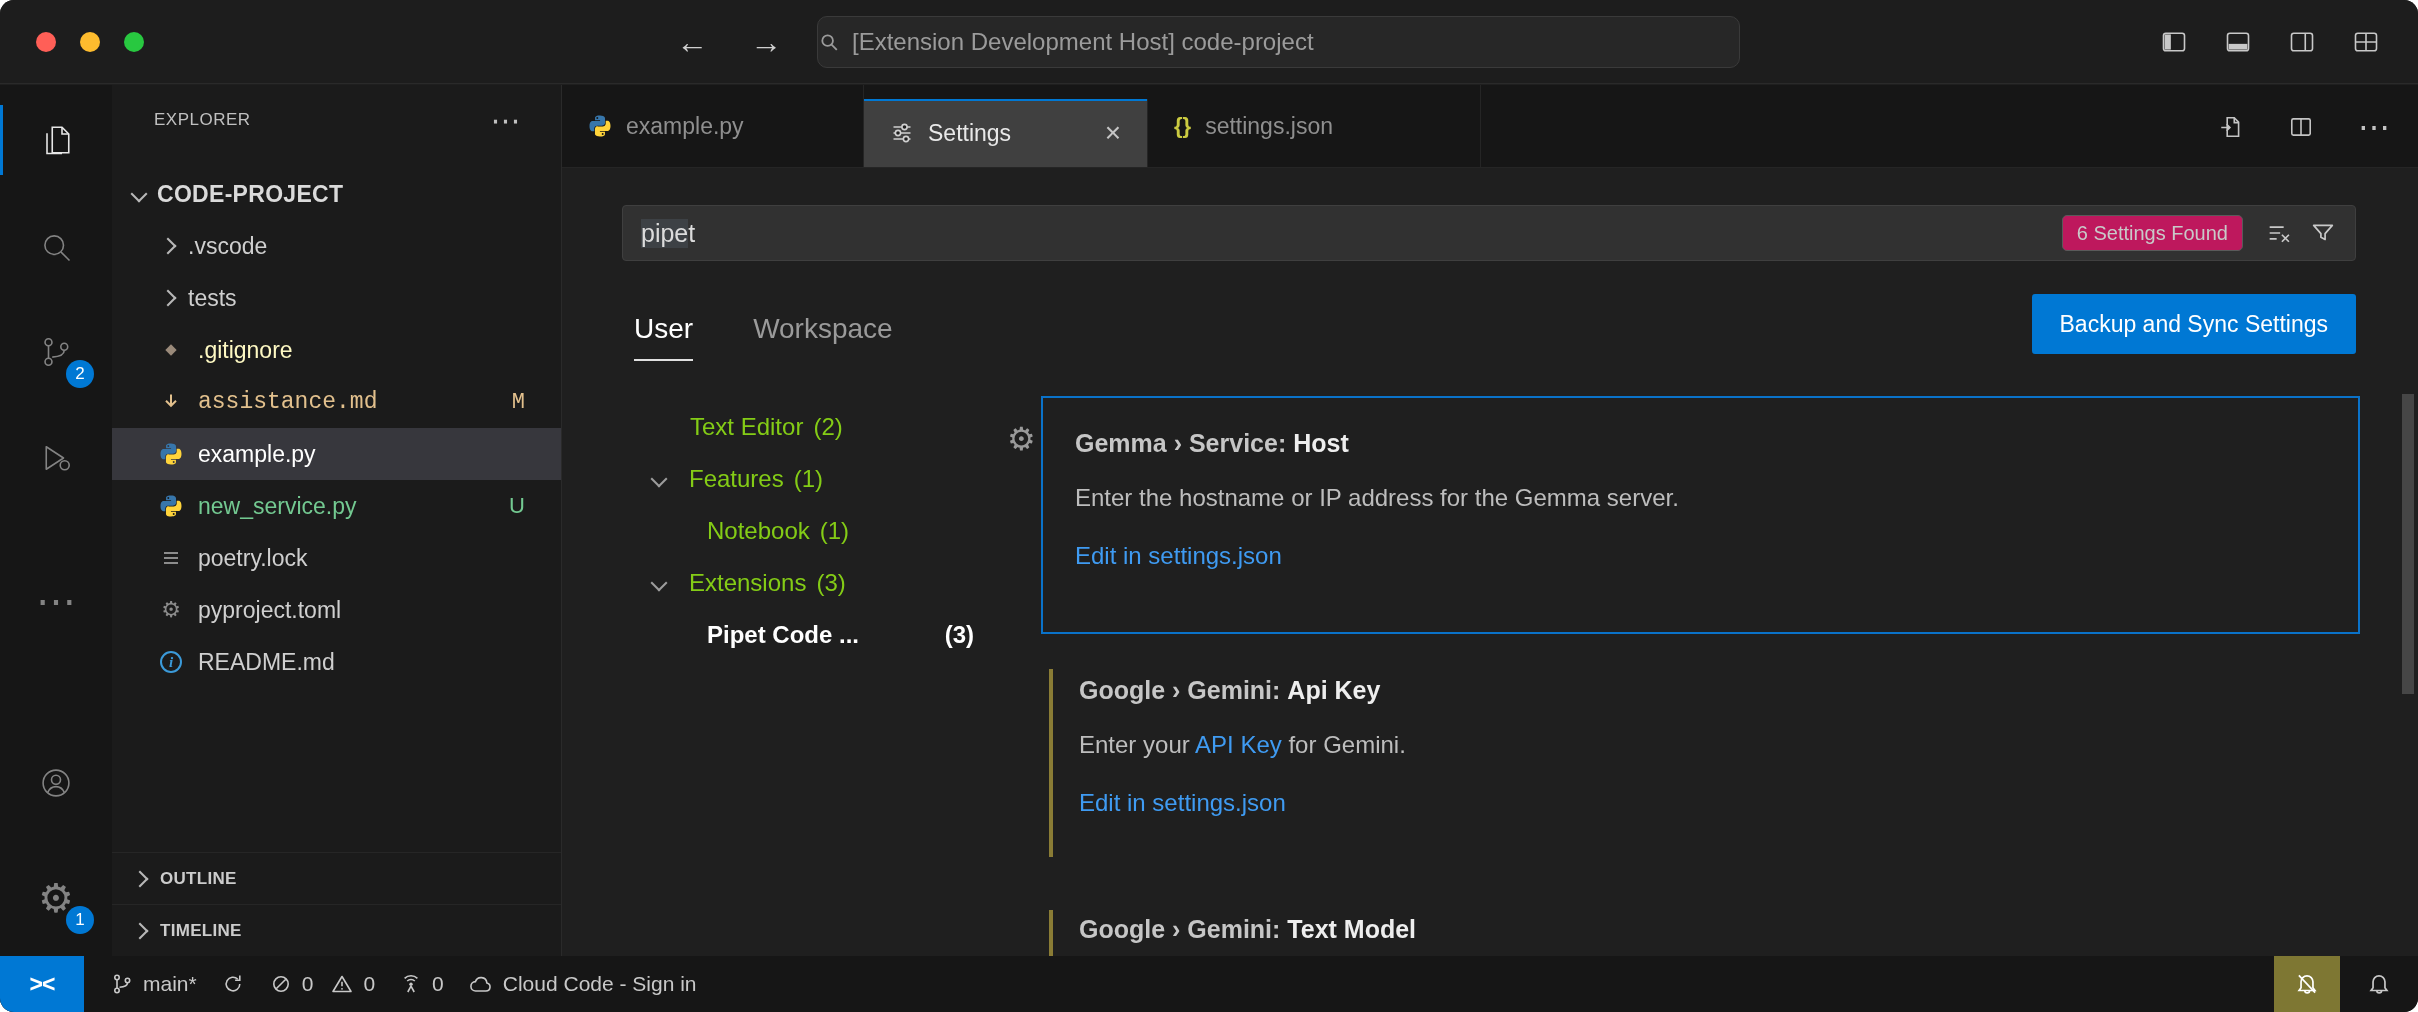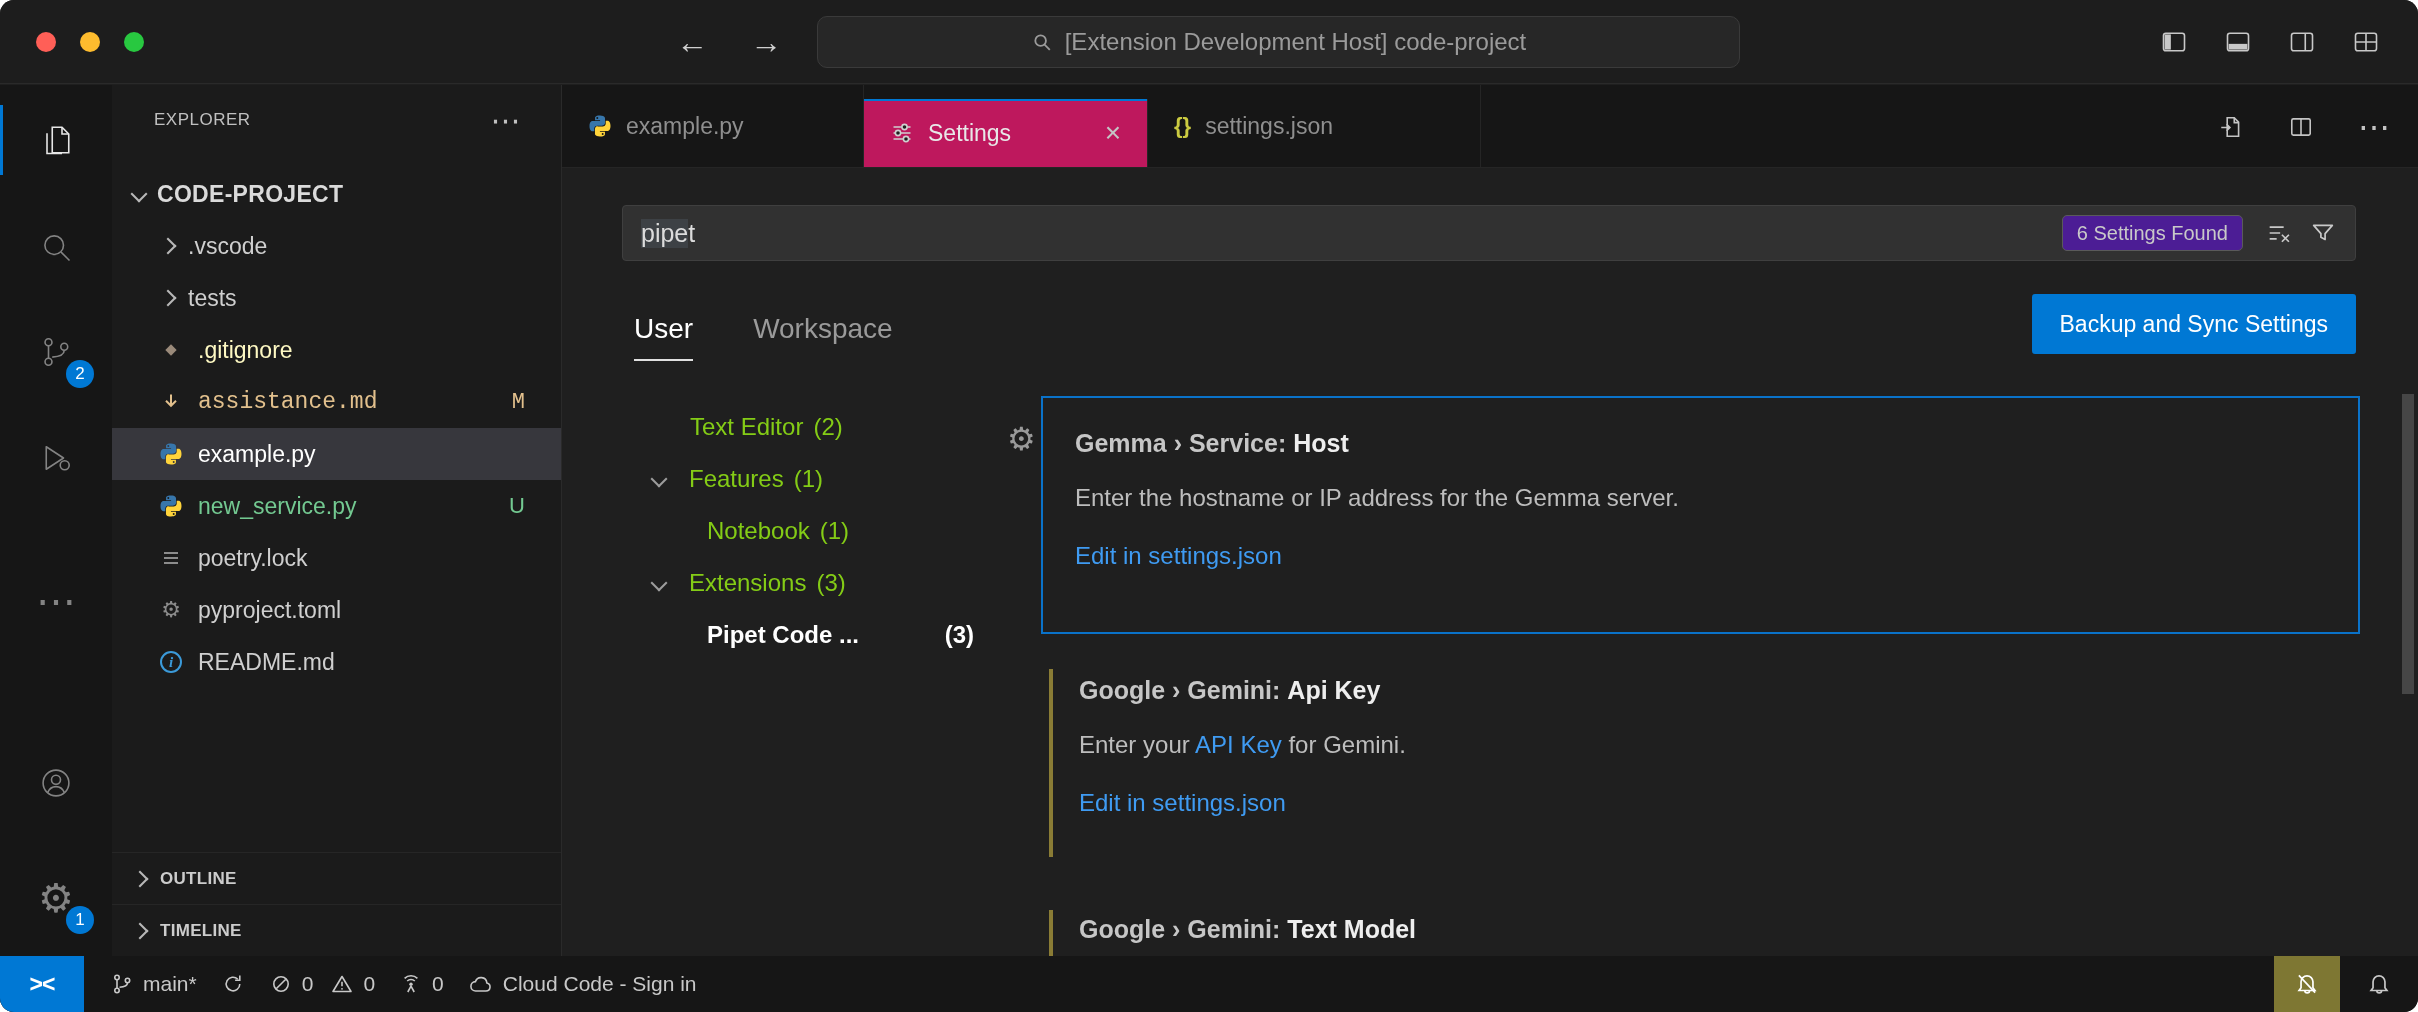--- a/index.html
+++ b/index.html
@@ -12,21 +12,21 @@
   
   .titlebar { position:absolute; top:0; left:0; right:0; height:84px;
               background:#1d1d1d; border-bottom:1px solid #2a2a2a; }
   .traffic { position:absolute; top:32px; left:36px; display:flex; gap:24px; }
   .dot { width:20px; height:20px; border-radius:50%; }
   .dot.red { background:#ff5f57; } .dot.yellow { background:#febc2e; } .dot.green { background:#28c840; }
   .nav-arrows { position:absolute; left:676px; top:0; height:84px; display:flex;
                 align-items:center; gap:42px; font-size:32px; color:#cfcfcf; }
   .cmdcenter { position:absolute; left:817px; top:16px; width:923px; height:52px;
                background:#272727; border:1px solid #3a3a3a; border-radius:10px;
-               display:flex; align-items:center; justify-content:center; gap:12px;
+               display:flex; align-items:center; gap:12px;
                color:#9b9b9b; font-size:24px; }
   .tb-icons { position:absolute; right:38px; top:0; height:84px; display:flex;
               align-items:center; gap:36px; color:#c8c8c8; }
 
   
   .main { position:absolute; top:85px; left:0; right:0; height:871px; display:flex; }
 
   
   .activitybar { position:relative; width:112px; background:#161616; flex:none; }
   .ai { position:absolute; left:0; width:112px; height:96px; display:flex;
@@ -71,34 +71,34 @@
           border-top:1px solid #262626; font-size:17px; font-weight:bold; color:#cccccc;
           letter-spacing:.3px; }
 
   
   .editor { position:relative; flex:1; background:#1f1f1f; }
   .tabbar { position:absolute; top:0; left:0; right:0; height:83px; background:#161616;
             border-bottom:1px solid #252525; display:flex; }
   .tab { display:flex; align-items:center; gap:14px; padding:0 26px;
          border-right:1px solid #252525; font-size:23px; color:#8f8f8f; }
   .tab.t1 { width:302px; } .tab.t2 { width:284px; } .tab.t3 { width:333px; }
-  .tab.active { background:#be185d; color:#e8e8e8; box-shadow:inset 0 2px 0 #0078d4;margin-top:14px; }
+  .tab.active { background:#404040; color:#e8e8e8; box-shadow:inset 0 2px 0 #0078d4;margin-top:14px; }
   .tab .close { margin-left:auto; font-size:28px; color:#c5c5c5; }
   .braces { font-weight:bold; font-size:22px; color:#cbcb41; }
   .tabbar-icons { position:absolute; right:28px; top:0; height:83px; display:flex;
             align-items:center; gap:44px; color:#c4c4c4; }
 
   .settings-body { position:absolute; top:84px; left:0; right:0; bottom:0; overflow:hidden; }
 
   .search-row { position:absolute; left:60px; right:62px; top:36px; height:56px;
             background:#313131; border:1px solid #3f3f3f; border-radius:4px;
             display:flex; align-items:center; padding-left:18px; font-size:25px; color:#dcdcdc; }
   .search-row .seltext { background:#3d4145; }
   .search-chip { position:absolute; right:112px; top:9px; height:36px; padding:0 14px;
-            background:#4c1d95; border:1px solid #5a5a5a; border-radius:5px;
+            background:#be185d; border:1px solid #5a5a5a; border-radius:5px;
             display:flex; align-items:center; font-size:20px; color:#c9c9c9; }
   .search-icon-btn { position:absolute; top:13px; color:#c9c9c9; }
   .search-icon-btn.clear { right:62px; } .search-icon-btn.funnel { right:18px; }
 
   .scope { position:absolute; top:144px; left:72px; display:flex; gap:60px; font-size:28px; }
   .scope .sc { padding-bottom:14px; color:#9a9a9a; }
   .scope .sc.active { color:#ffffff; border-bottom:2px solid #e0e0e0; }
   .sync-btn { position:absolute; right:62px; top:125px; height:60px; padding:0 28px;
             background:#0078d4; border-radius:3px; color:#ffffff; font-size:23px;
             display:flex; align-items:center; }

